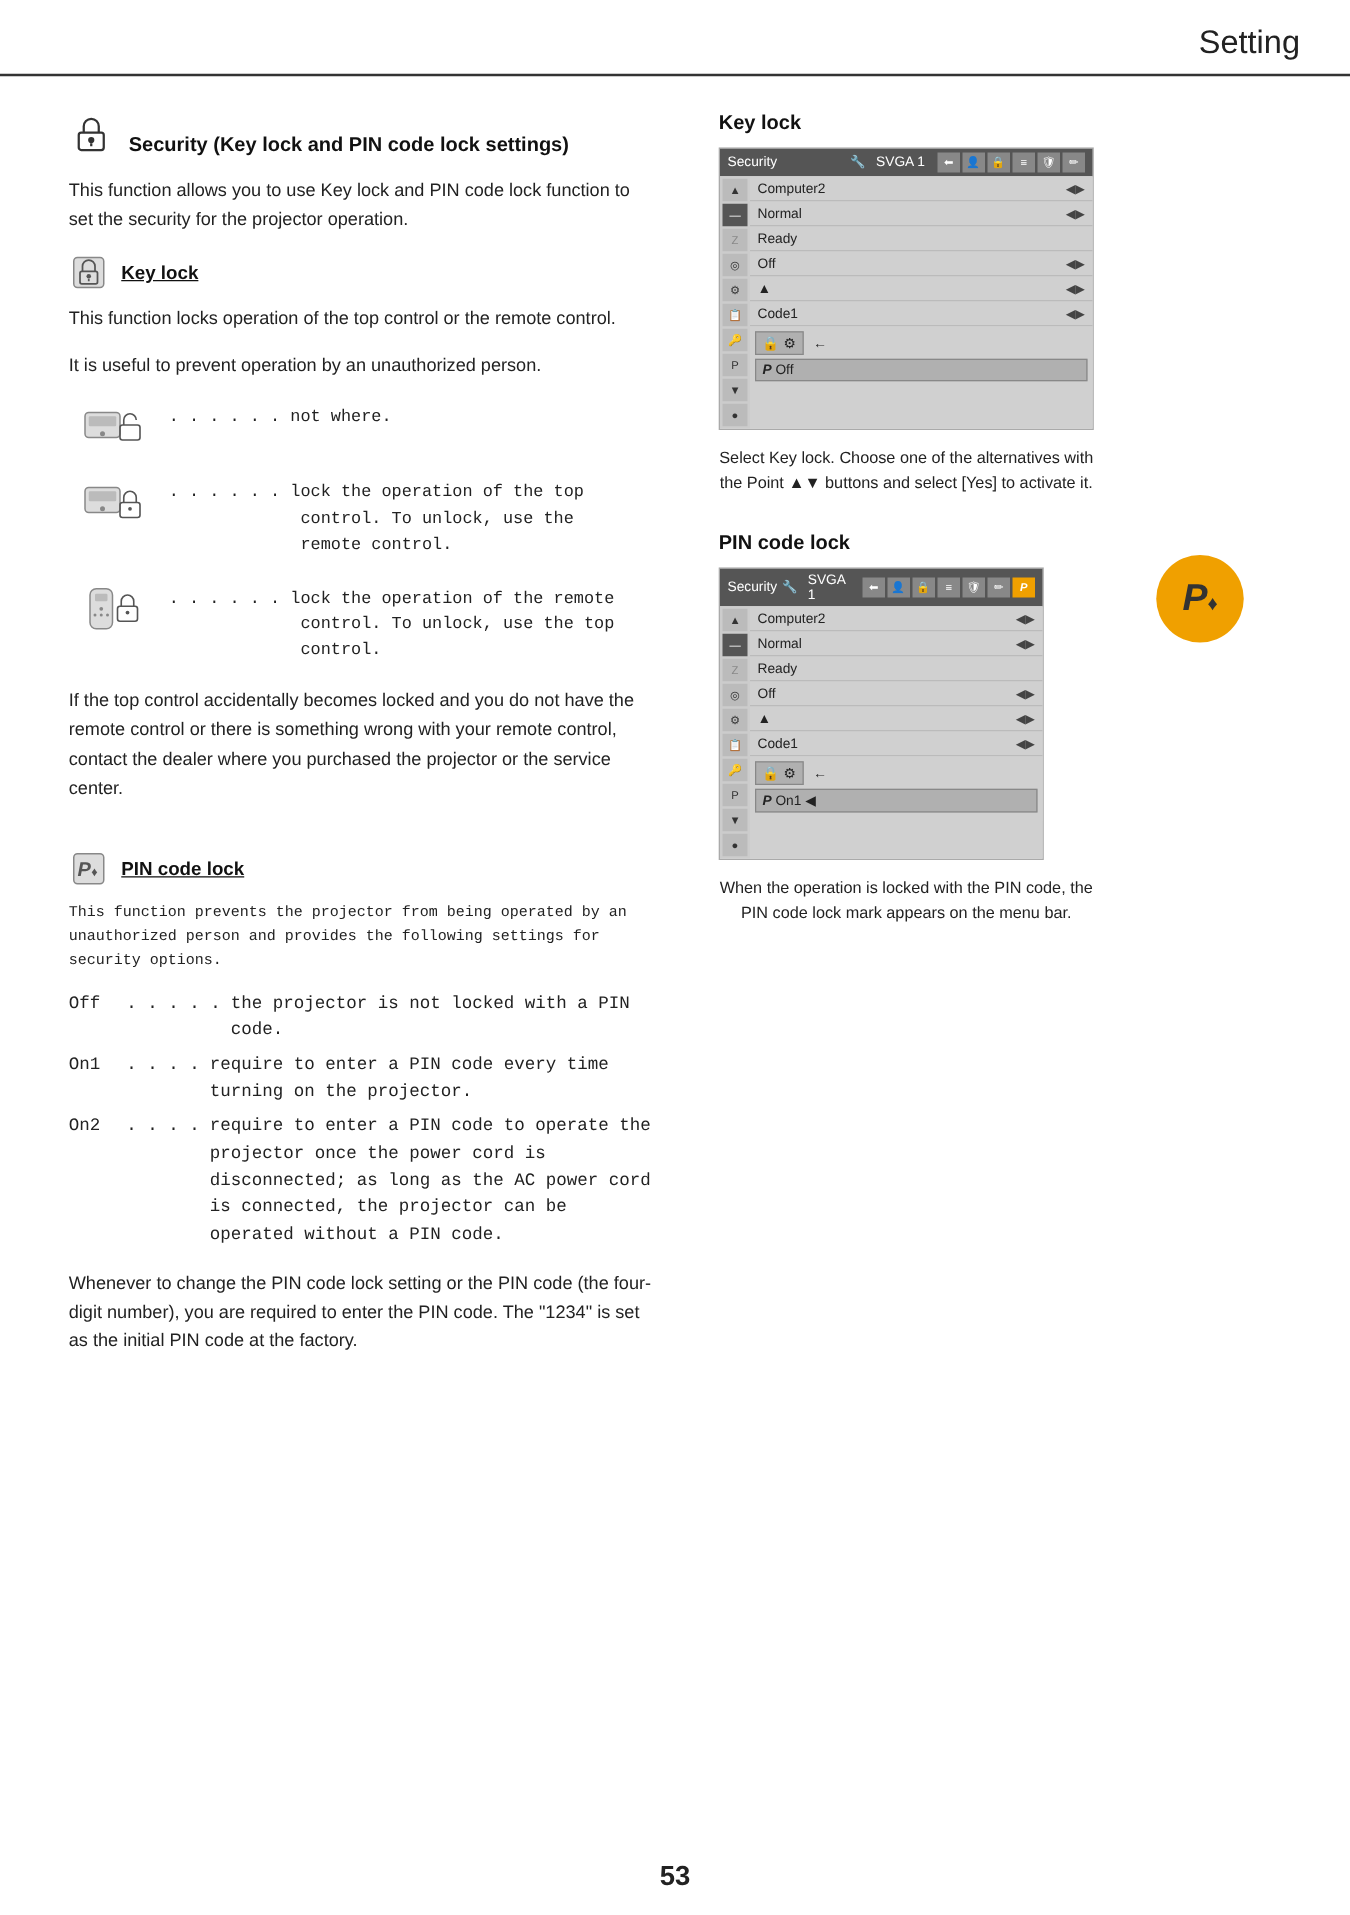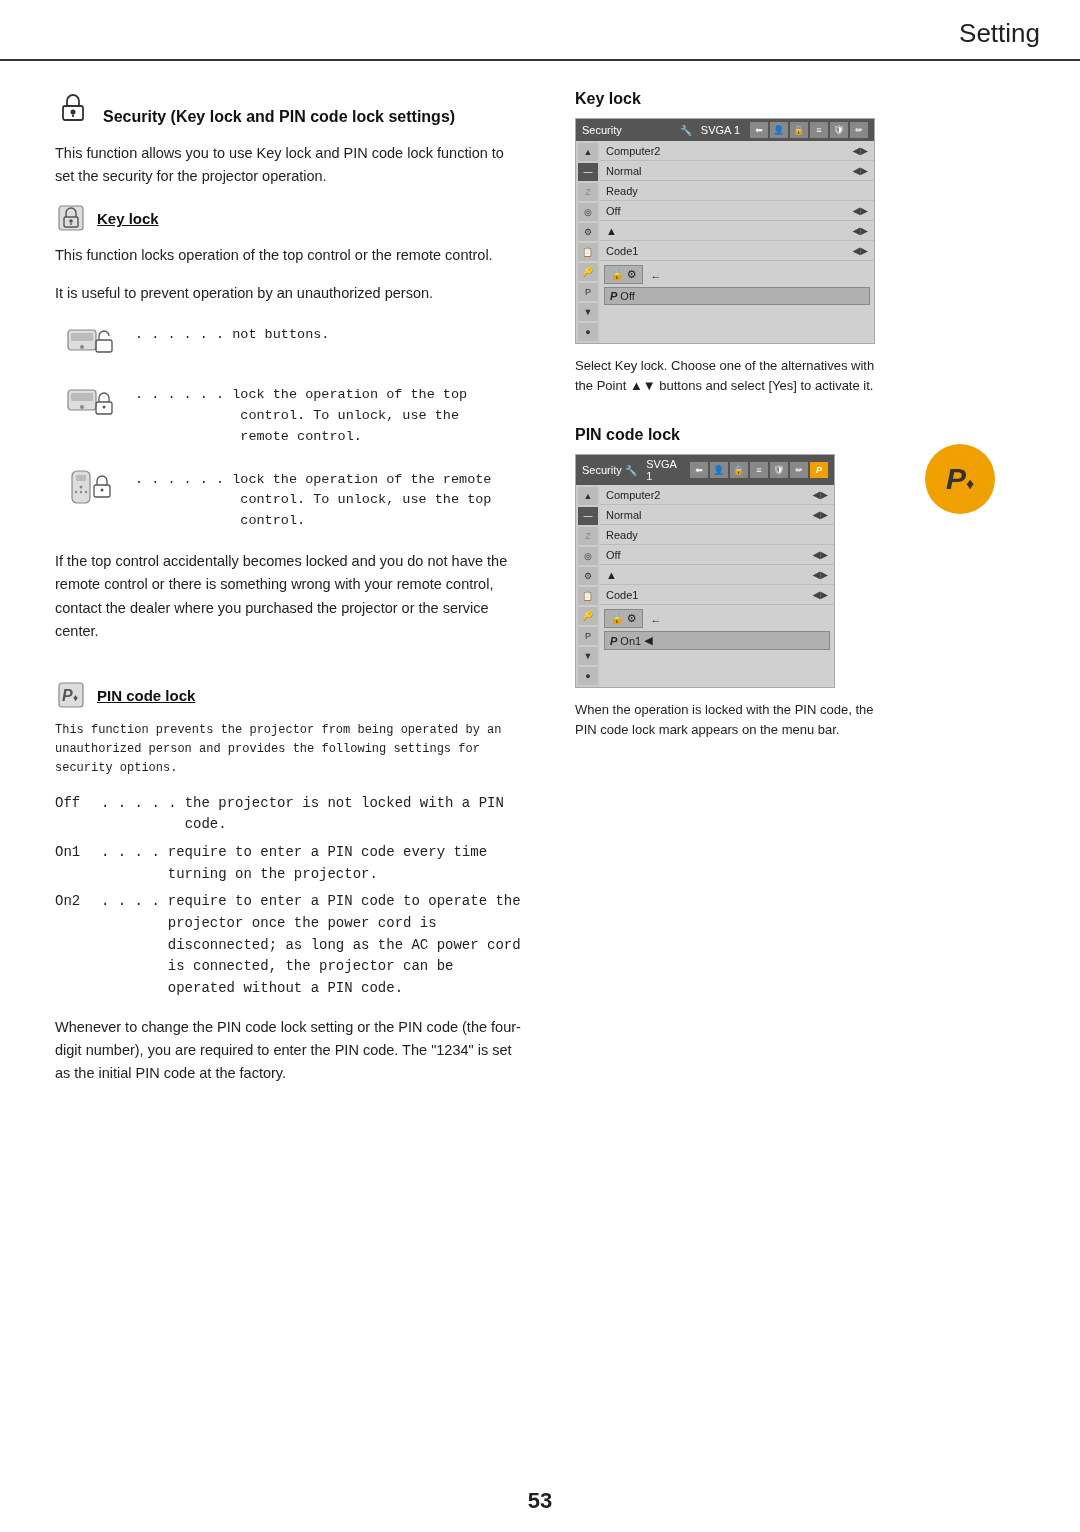--- a/index.html
+++ b/index.html
@@ -296,20 +296,21 @@
       flex: 1;
     }
 
     .caption-text {
       font-size: 13px;
       line-height: 1.55;
       color: #222;
       max-width: 300px;
       margin-top: 8px;
       margin-bottom: 20px;
+      text-align: center;
     }
 
     
     .pin-lock-large {
       width: 70px;
       height: 70px;
       background: #f0a000;
       border-radius: 50%;
       display: flex;
       align-items: center;
@@ -375,21 +376,21 @@
           <svg width="50" height="40" viewBox="0 0 50 40">
 
             <rect x="2" y="8" width="28" height="20" rx="3" fill="#ddd" stroke="#888" stroke-width="1.2"></rect>
             <rect x="5" y="11" width="22" height="8" rx="1" fill="#bbb"></rect>
             <circle cx="16" cy="25" r="2" fill="#888"></circle>
 
             <rect x="30" y="18" width="16" height="12" rx="2" fill="none" stroke="#555" stroke-width="1.3"></rect>
             <path d="M33 18 v-4 a5 5 0 0 1 10 0" fill="none" stroke="#555" stroke-width="1.3"></path>
           </svg>
         </div>
-        <div class="lock-item-text">. . . . . .  not buttons.</div>
+        <div class="lock-item-text">. . . . . .  not where.</div>
       </div>
 
       <div class="lock-item">
         <div class="lock-item-icon">
           <svg width="50" height="40" viewBox="0 0 50 40">
             <rect x="2" y="8" width="28" height="20" rx="3" fill="#ddd" stroke="#888" stroke-width="1.2"></rect>
             <rect x="5" y="11" width="22" height="8" rx="1" fill="#bbb"></rect>
             <circle cx="16" cy="25" r="2" fill="#888"></circle>
 
             <rect x="30" y="20" width="16" height="12" rx="2" fill="none" stroke="#555" stroke-width="1.3"></rect>

